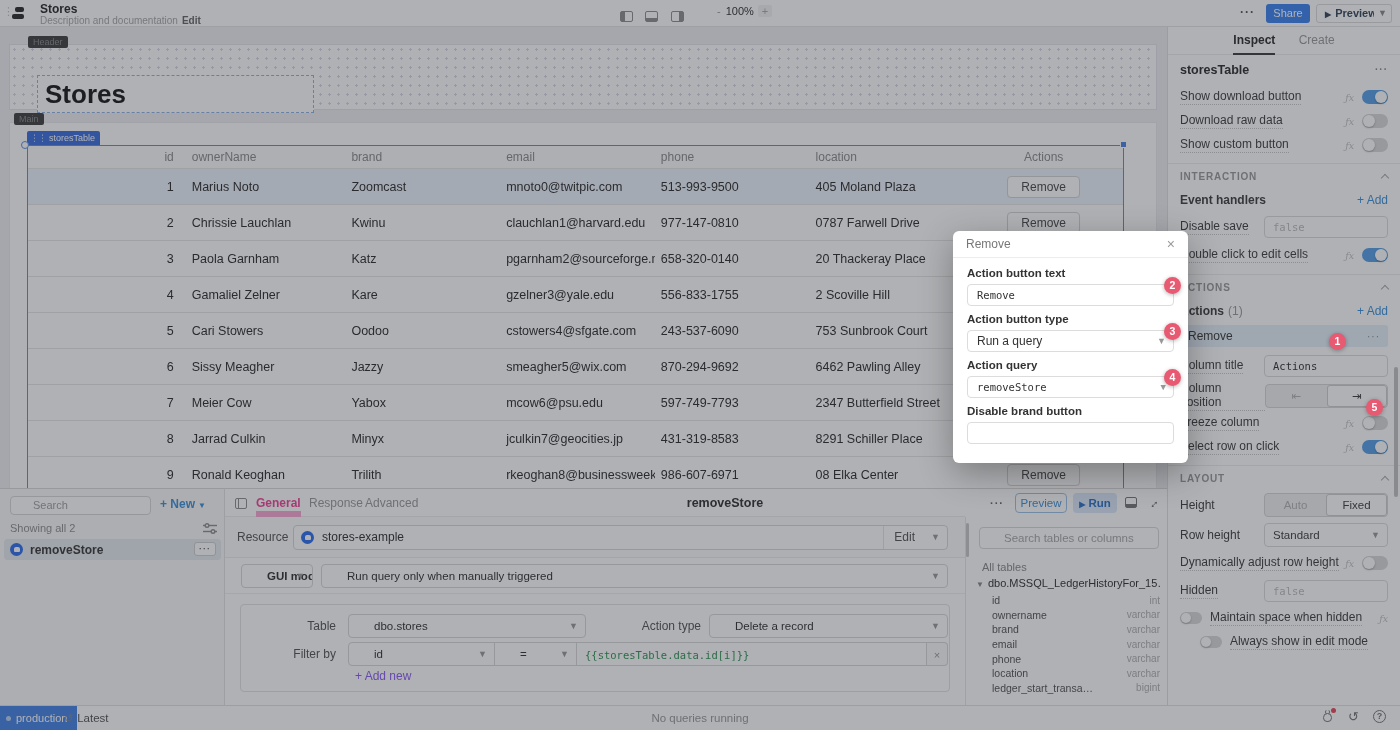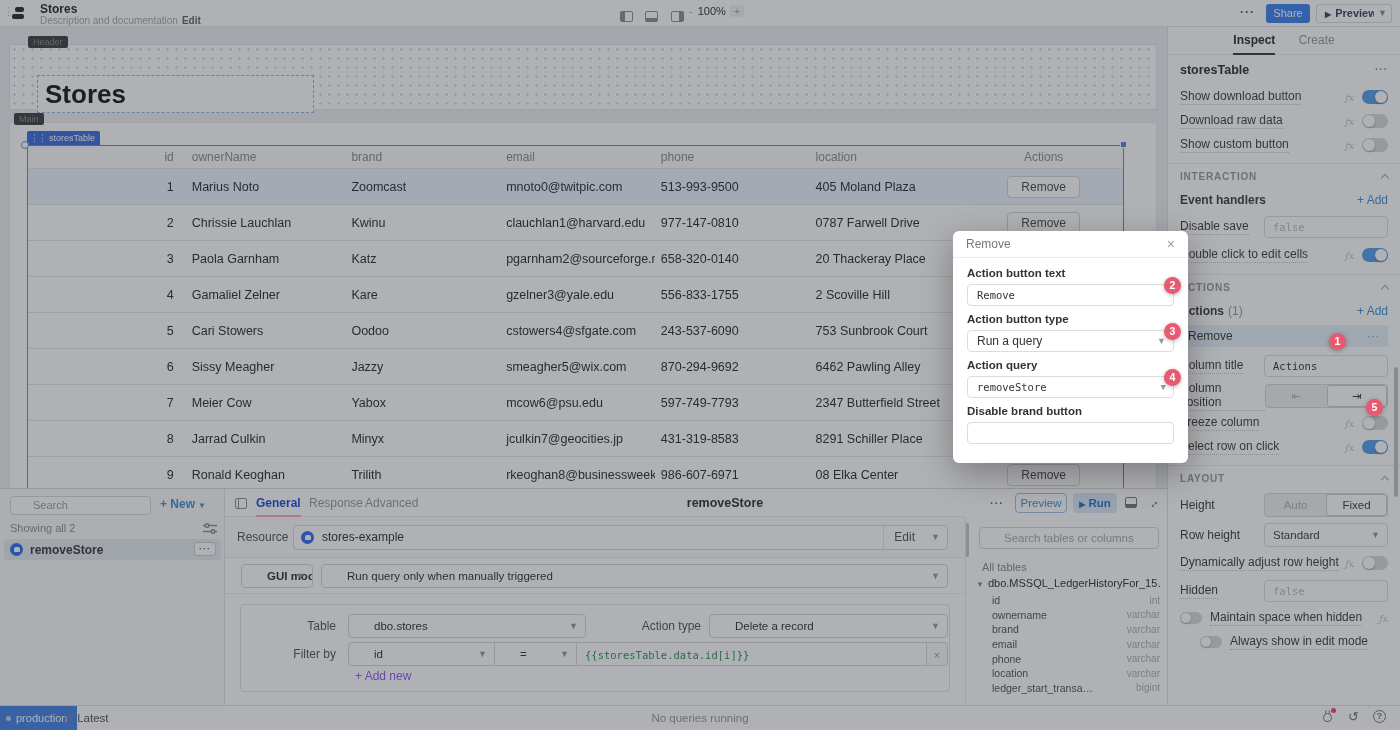--- a/index.html
+++ b/index.html
@@ -16,21 +16,21 @@
   .tb-logo i.b { left:0; top:8px; width:12px; height:5px; }
   .tb-title { position:absolute; left:40px; top:2px; font-size:12px; font-weight:700; color:#2a2a2a; }
   .tb-sub { position:absolute; left:40px; top:15px; font-size:10px; color:#a8a8a8; }
   .tb-sub b { color:#666; font-weight:600; margin-left:4px; }
   .panel-ic { display:inline-block; width:13px; height:11px; border:1.4px solid #8f8f8f; border-radius:2px; position:relative; margin-right:8px; vertical-align:middle; }
   .panel-ic i { position:absolute; background:#8f8f8f; }
   .panel-ic.left i { left:0; top:0; bottom:0; width:4px; }
   .panel-ic.bottom i { left:0; right:0; bottom:0; height:3px; }
   .panel-ic.right i { right:0; top:0; bottom:0; width:4px; }
   .tb-panels { position:absolute; left:620px; top:7px; }
-  .tb-zoom { position:absolute; left:684px; top:5px; font-size:11px; color:#333; }
+  .tb-zoom { position:absolute; left:712px; top:5px; font-size:11px; color:#333; }
   .tb-zoom .zo { color:#999; padding:0 5px; }
   .tb-zoom .zi { color:#aaa; background:#f2f2f2; border-radius:2px; padding:0 4px; margin-left:4px; }
   .tb-more { position:absolute; left:1240px; top:5px; color:#555; font-size:12px; font-weight:700; letter-spacing:1px; }
   .btn-share { position:absolute; left:1266px; top:4px; width:44px; height:19px; background:#3c83ef; color:#fff; font-size:11px; border-radius:3px; text-align:center; line-height:19px; }
   .btn-preview { position:absolute; left:1316px; top:4px; height:19px; padding:0 8px; background:#fff; border:1px solid #dcdcdc; border-radius:3px 0 0 3px; font-size:11px; color:#33475e; line-height:17px; font-weight:600; }
   .btn-preview .play { font-size:8px; margin-right:4px; color:#33475e; }
   .btn-preview-chev { position:absolute; left:1374px; top:4px; width:18px; height:19px; background:#fff; border:1px solid #dcdcdc; border-left:none; border-radius:0 3px 3px 0; text-align:center; line-height:17px; color:#8a8a8a; font-size:9px; }
 
   
   .canvas { position:absolute; left:0; top:27px; width:1167px; height:678px; background:#eef0f2; overflow:hidden; }
@@ -72,21 +72,21 @@
   .db-ic { width:13px; height:13px; border-radius:50%; background:#2f6fed; margin-right:7px; position:relative; flex:none; }
   .db-ic::after { content:""; position:absolute; left:3.5px; top:4px; width:6px; height:5px; background:#fff; border-radius:2px 2px 1px 1px; }
   .q-more { position:absolute; right:5px; top:3px; width:22px; height:14px; background:#fff; border:1px solid #d0d0d0; border-radius:3px; font-size:9px; color:#666; text-align:center; line-height:12px; letter-spacing:1px; }
 
   
   .qpanel { position:absolute; left:225px; top:488px; width:942px; height:217px; background:#fff; border-top:1px solid #d9d9d9; z-index:6; }
   .qp-tabbar { position:absolute; left:0; top:0; width:740px; height:28px; border-bottom:1px solid #ececec; }
   .qp-sbic { position:absolute; left:10px; top:9px; width:12px; height:11px; border:1.4px solid #8f8f8f; border-radius:2px; }
   .qp-sbic::after { content:""; position:absolute; left:2px; top:0; bottom:0; width:1.4px; background:#8f8f8f; }
   .qp-tab { position:absolute; top:0; height:28px; line-height:28px; font-size:12px; color:#9a9a9a; }
-  .qp-tab.active { color:#1d4ed8; font-weight:700; border-bottom:2px solid #f9a8d4; }
+  .qp-tab.active { color:#ec4899; font-weight:700; border-bottom:6px solid #f9a8d4; }
   .qp-title { position:absolute; left:350px; top:0; width:300px; text-align:center; line-height:28px; font-size:12.5px; font-weight:600; color:#333; }
   .qp-more { position:absolute; left:760px; top:5px; width:24px; height:18px; text-align:center; color:#666; font-weight:700; letter-spacing:1px; font-size:11px; line-height:18px; }
   .qp-preview { position:absolute; left:790px; top:4px; width:52px; height:20px; border:1px solid #9cc3e8; border-radius:4px; color:#3c92dc; font-size:11.5px; text-align:center; line-height:18px; background:#fff; }
   .qp-run { position:absolute; left:848px; top:4px; width:44px; height:20px; border-radius:4px; background:#d9e8fa; color:#2e72c8; font-size:11.5px; font-weight:700; text-align:center; line-height:20px; }
   .qp-run .play { font-size:8px; margin-right:3px; }
   .qp-botic { position:absolute; left:900px; top:8px; width:12px; height:11px; border:1.4px solid #777; border-radius:2px; }
   .qp-botic::after { content:""; position:absolute; left:0; right:0; bottom:0; height:3px; background:#777; }
   .qp-expand { position:absolute; left:922px; top:7px; color:#666; font-size:12px; display:inline-block; transform:rotate(-45deg); }
 
   .qp-resrow { position:absolute; left:0; top:28px; width:740px; height:41px; background:#fcfcfc; border-bottom:1px solid #ededed; }

